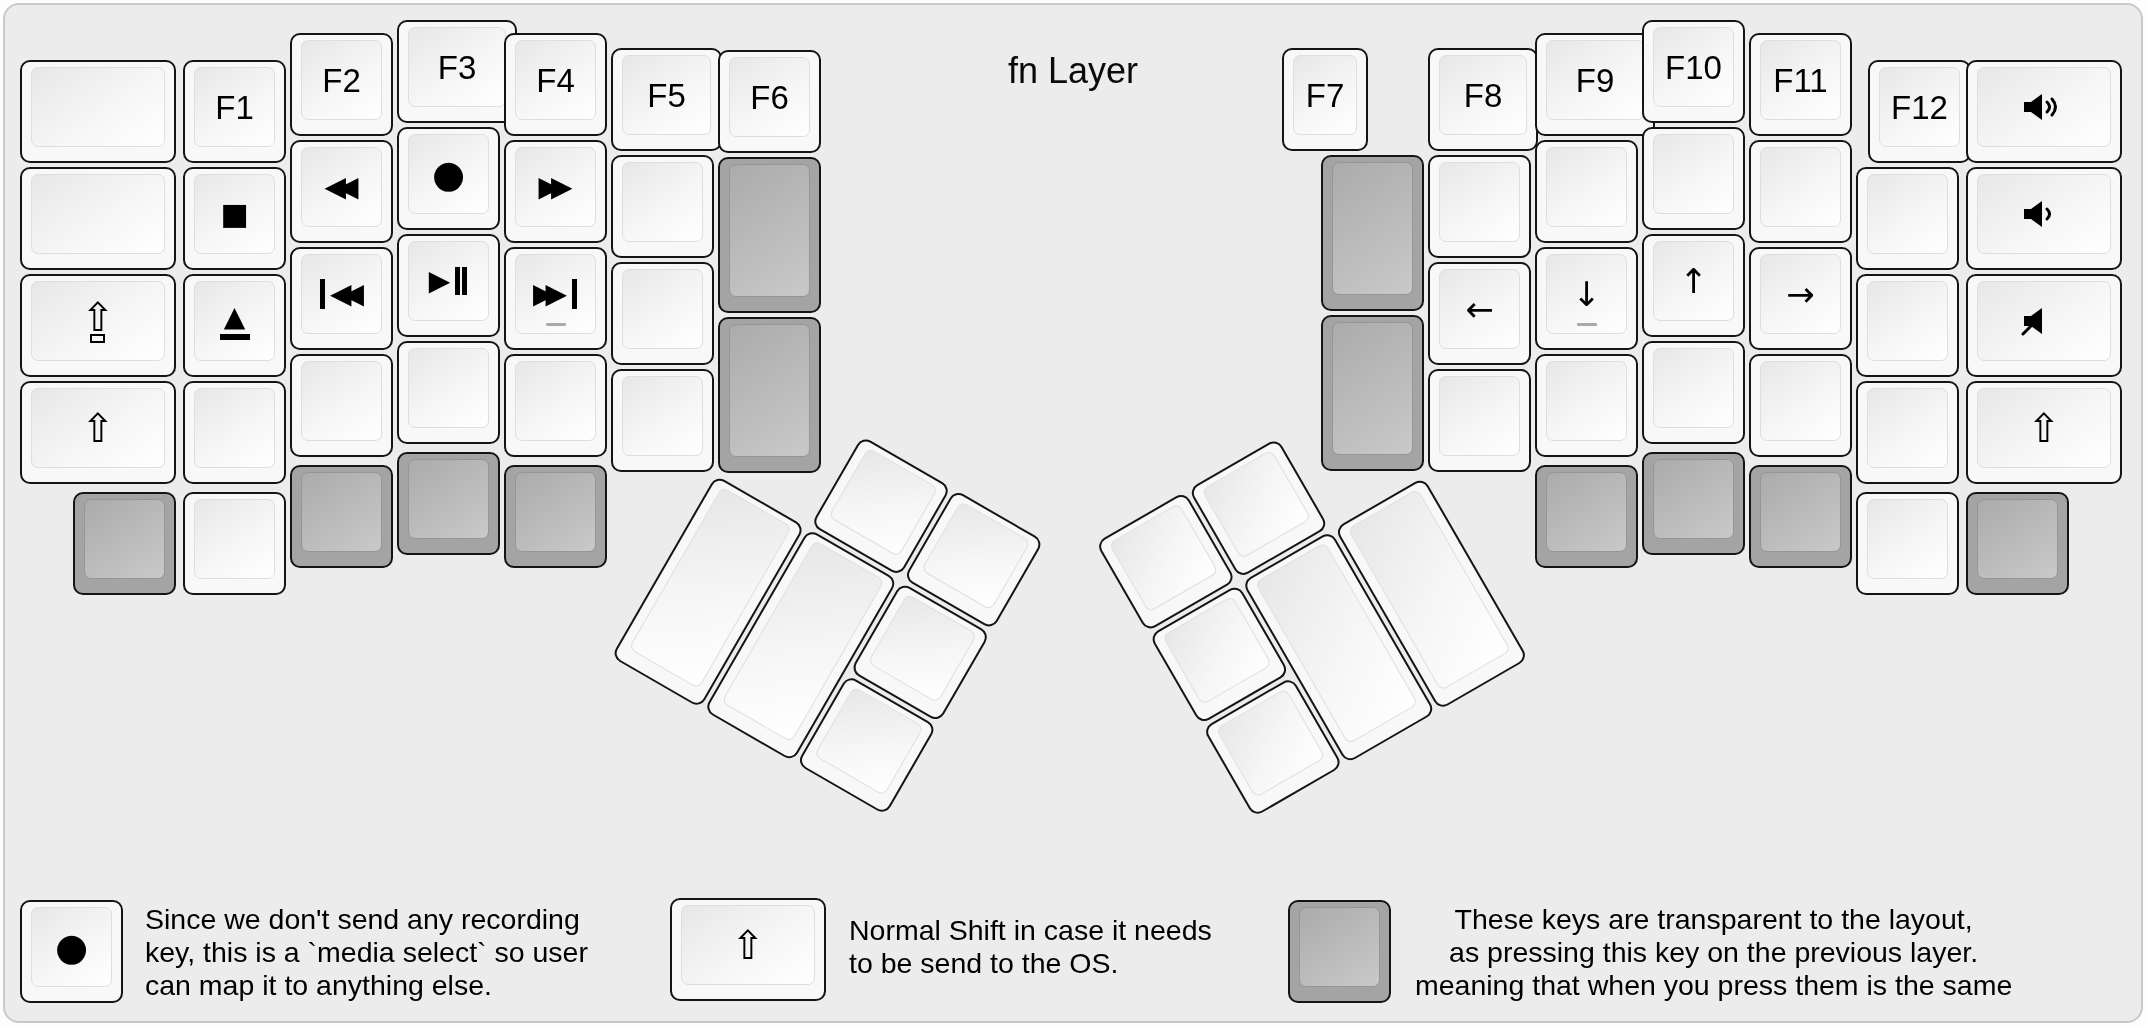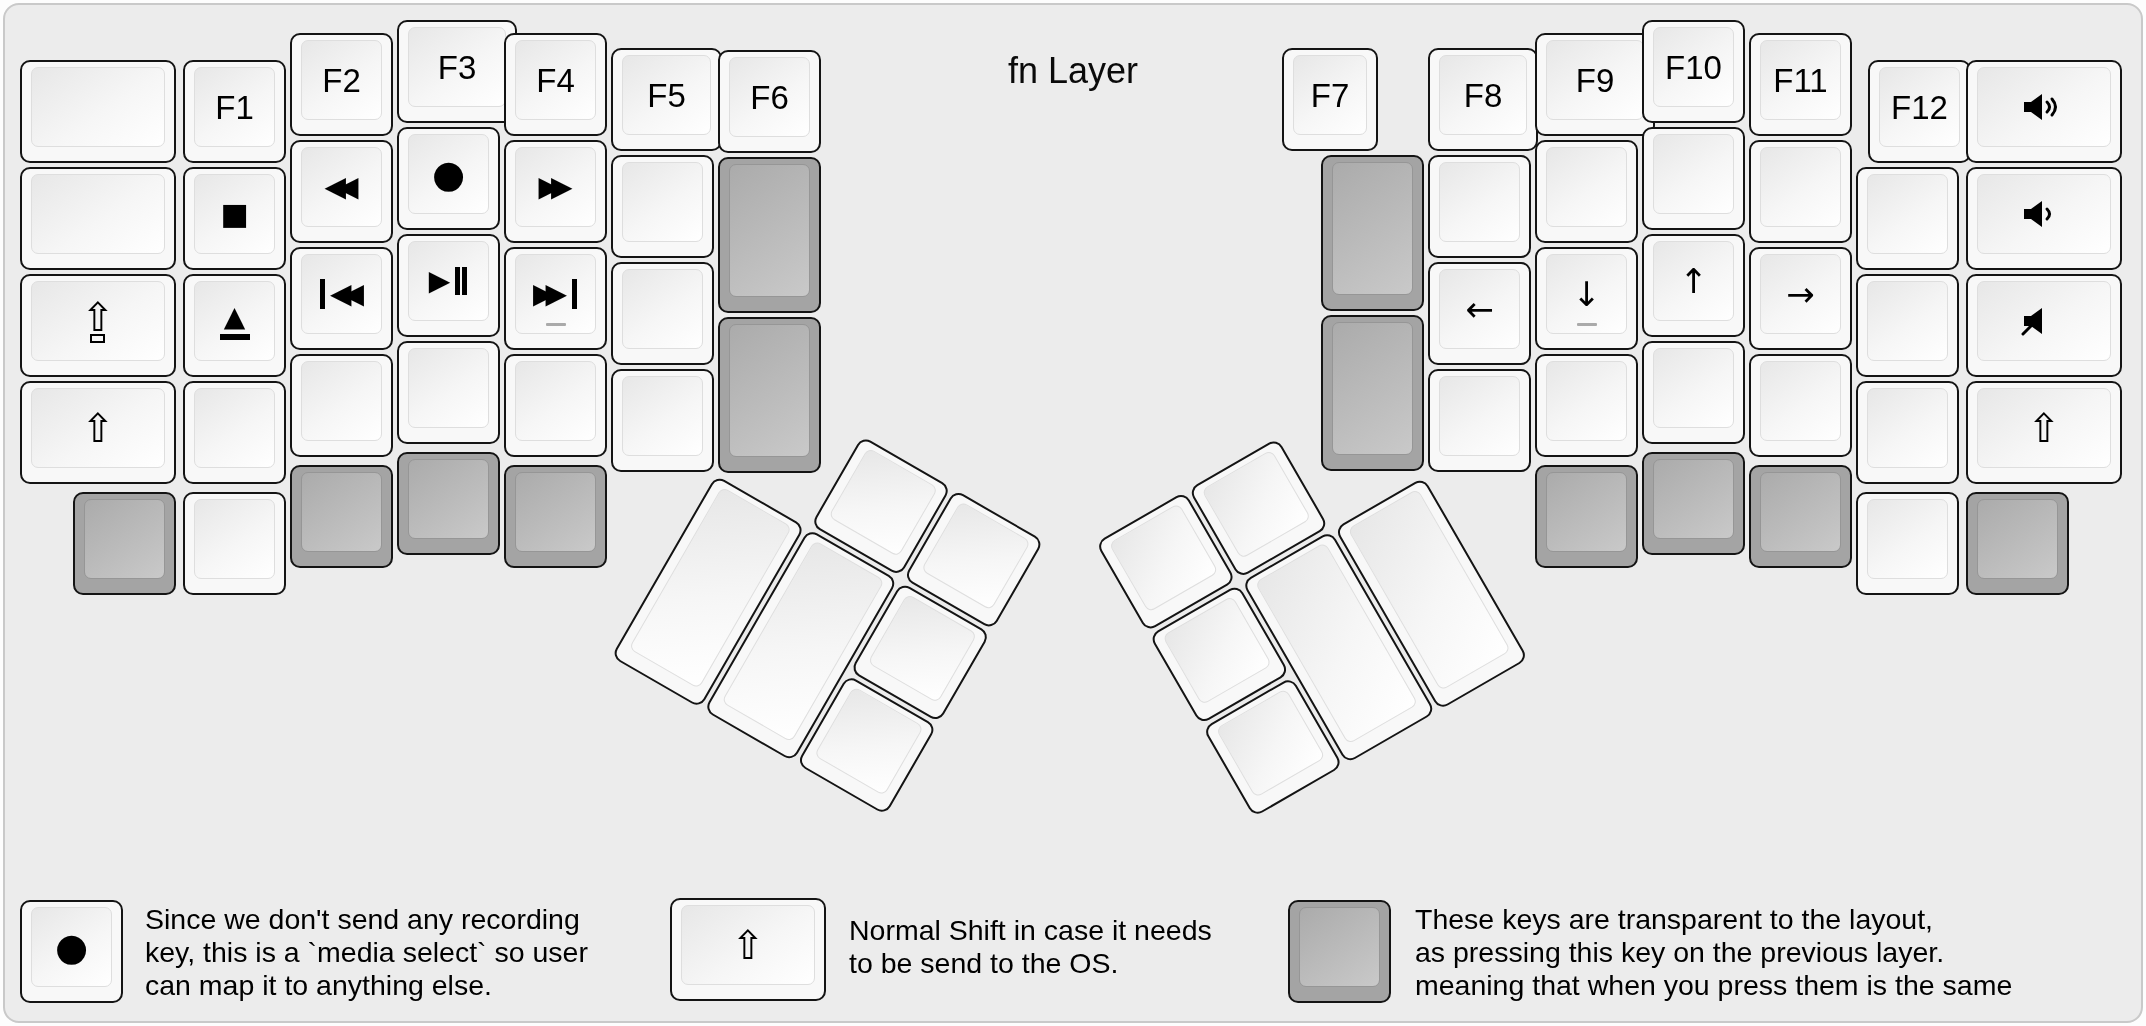--- a/index.html
+++ b/index.html
@@ -200,21 +200,21 @@
       </div>
       <div class="key gray" style="left: 290px; top: 465px; width: 103px; height: 103px;">
         <div class="kc"></div>
       </div>
       <div class="key gray" style="left: 397px; top: 452px; width: 103px; height: 103px;">
         <div class="kc"></div>
       </div>
       <div class="key gray" style="left: 504px; top: 465px; width: 103px; height: 103px;">
         <div class="kc"></div>
       </div>
-      <div class="key white" style="left: 1282px; top: 48px; width: 96px; height: 103px;">
+      <div class="key white" style="left: 1282px; top: 48px; width: 86px; height: 103px;">
         <div class="kc">
           <span class="lbl">F7</span>
         </div>
       </div>
       <div class="key gray" style="left: 1321px; top: 155px; width: 103px; height: 156px;">
         <div class="kc"></div>
       </div>
       <div class="key gray" style="left: 1321px; top: 315px; width: 103px; height: 156px;">
         <div class="kc"></div>
       </div>
@@ -419,19 +419,19 @@
           </span>
         </div>
       </div>
       <div class="legend-text" style="left: 849px; top: 914px;">
         <div>Normal Shift in case it needs</div>
         <div>to be send to the OS.</div>
       </div>
       <div class="key gray" style="left: 1288px; top: 900px; width: 103px; height: 103px;">
         <div class="kc"></div>
       </div>
-      <div class="legend-text" style="left: 1415px; top: 903px;">
+      <div class="legend-text" style="left: 1415px; top: 903px; text-align: center;">
         <div>These keys are transparent to the layout,</div>
         <div>as pressing this key on the previous layer.</div>
         <div>meaning that when you press them is the same</div>
       </div>
     </div>
 </div>
 
 </body></html>

